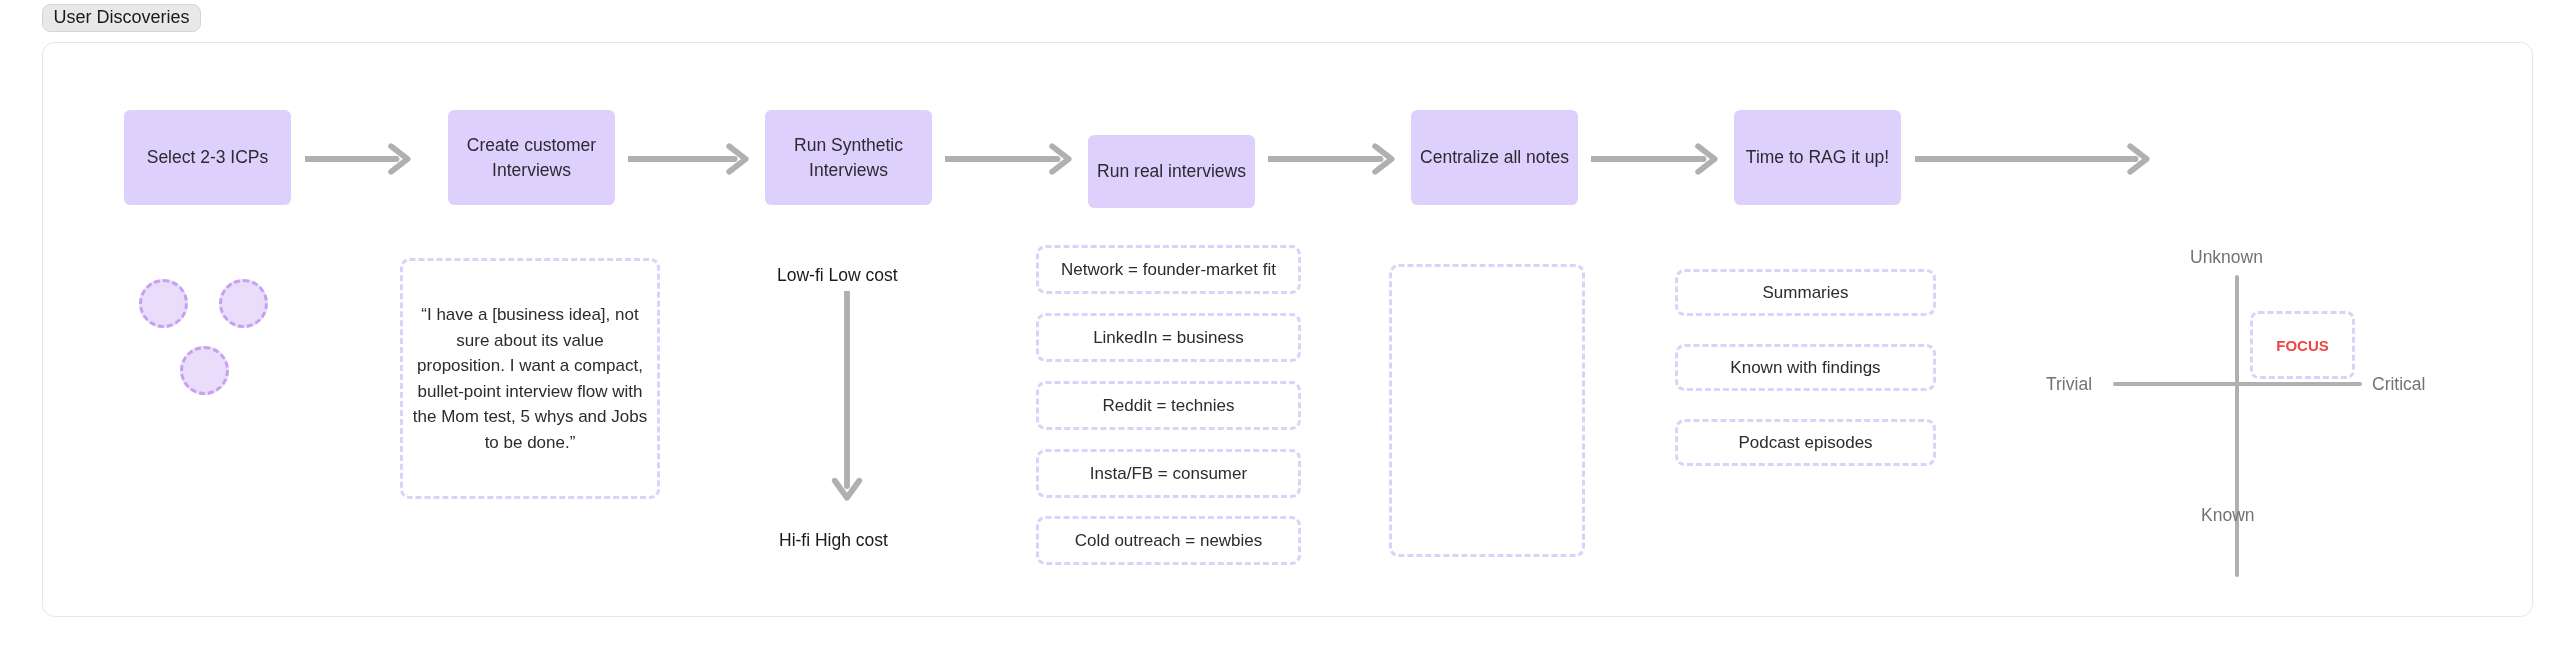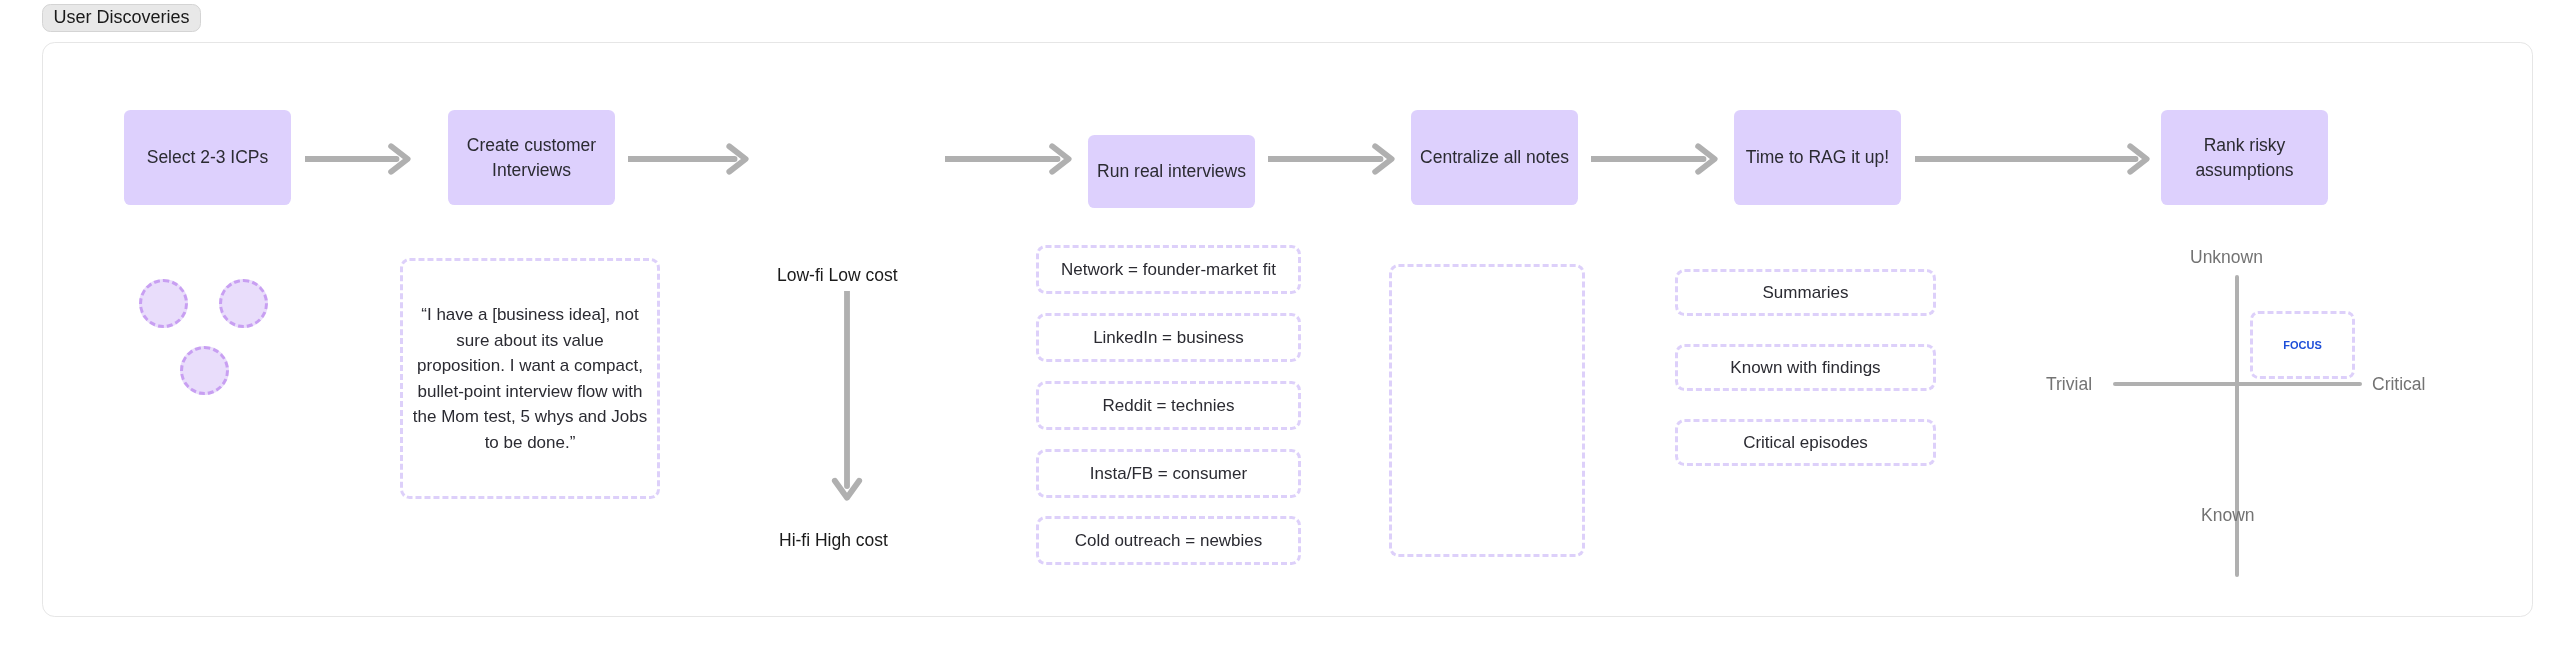--- a/index.html
+++ b/index.html
@@ -112,23 +112,23 @@
     color: #737373;
     white-space: nowrap;
   }
   #focus-box {
     position: absolute;
     border: 3.7px dashed #ddd0fa;
     border-radius: 8.5px;
     display: flex;
     align-items: center;
     justify-content: center;
-    font-size: 11px;
+    font-size: 15px;
     font-weight: bold;
-    color: #1d4ed8;
+    color: #ef4444;
   }
 </style>
 </head>
 <body>
 
 <div id="canvas">
 
   <div id="frame-title">User Discoveries</div>
 
   <div id="frame"></div>
@@ -140,20 +140,21 @@
     <polyline points="162,6 193,30 162,54" fill="none" stroke="#b0b0b0" stroke-width="11" stroke-linecap="round" stroke-linejoin="round"></polyline>
   </svg>
 
   <div class="flow-node" style="left:448px; top:110px; width:167px; height:95px;">Create customer Interviews</div>
 
   <svg class="flow-arrow" style="left:628px; top:143px; width:124px;" viewBox="0 0 235 60">
     <line x1="0" y1="30" x2="202" y2="30" stroke="#b0b0b0" stroke-width="11" stroke-linecap="round"></line>
     <polyline points="192,6 223,30 192,54" fill="none" stroke="#b0b0b0" stroke-width="11" stroke-linecap="round" stroke-linejoin="round"></polyline>
   </svg>
 
+  <div class="flow-node" style="left:765px; top:110px; width:167px; height:95px;">Run Synthetic Interviews</div>
 
   <svg class="flow-arrow" style="left:945px; top:143px; width:130px;" viewBox="0 0 245 60">
     <line x1="0" y1="30" x2="212" y2="30" stroke="#b0b0b0" stroke-width="11" stroke-linecap="round"></line>
     <polyline points="202,6 233,30 202,54" fill="none" stroke="#b0b0b0" stroke-width="11" stroke-linecap="round" stroke-linejoin="round"></polyline>
   </svg>
 
   <div class="flow-node" style="left:1088px; top:110px; width:167px; height:73px;margin-top:25px;">Run real interviews</div>
 
   <svg class="flow-arrow" style="left:1268px; top:143px; width:130px;" viewBox="0 0 245 60">
     <line x1="0" y1="30" x2="212" y2="30" stroke="#b0b0b0" stroke-width="11" stroke-linecap="round"></line>
@@ -167,21 +168,20 @@
     <polyline points="202,6 233,30 202,54" fill="none" stroke="#b0b0b0" stroke-width="11" stroke-linecap="round" stroke-linejoin="round"></polyline>
   </svg>
 
   <div class="flow-node" style="left:1734px; top:110px; width:167px; height:95px;">Time to RAG it up!</div>
 
   <svg class="flow-arrow" style="left:1915px; top:143px; width:238px;" viewBox="0 0 450 60">
     <line x1="0" y1="30" x2="417" y2="30" stroke="#b0b0b0" stroke-width="11" stroke-linecap="round"></line>
     <polyline points="407,6 438,30 407,54" fill="none" stroke="#b0b0b0" stroke-width="11" stroke-linecap="round" stroke-linejoin="round"></polyline>
   </svg>
 
-  <div class="flow-node" style="left:2161px; top:110px; width:167px; height:95px;">Rank risky assumptions</div>
 
   <div class="icp-circle" style="left:139px; top:279px; width:49px; height:49px;"></div>
   <div class="icp-circle" style="left:219px; top:279px; width:49px; height:49px;"></div>
   <div class="icp-circle" style="left:180px; top:346px; width:49px; height:49px;"></div>
 
   <div class="dashed-box" style="left:400px; top:258px; width:260px; height:241px;">“I have a [business idea], not sure about its value proposition. I want a compact, bullet-point interview flow with the Mom test, 5 whys and Jobs to be done.”</div>
 
   <div class="axis-label" style="left:777px; top:265px;">Low-fi Low cost</div>
 
   <svg style="position:absolute; left:831px; top:291px; width:32px; height:212px;" viewBox="0 0 60 400">
@@ -194,21 +194,21 @@
   <div class="dashed-box" style="left:1036px; top:245px; width:265px; height:49px;">Network = founder-market fit</div>
   <div class="dashed-box" style="left:1036px; top:313px; width:265px; height:49px;">LinkedIn = business</div>
   <div class="dashed-box" style="left:1036px; top:381px; width:265px; height:49px;">Reddit = technies</div>
   <div class="dashed-box" style="left:1036px; top:449px; width:265px; height:49px;">Insta/FB = consumer</div>
   <div class="dashed-box" style="left:1036px; top:516px; width:265px; height:49px;">Cold outreach = newbies</div>
 
   <div class="dashed-box" style="left:1389px; top:264px; width:196px; height:293px;"></div>
 
   <div class="dashed-box" style="left:1675px; top:269px; width:261px; height:47px;">Summaries</div>
   <div class="dashed-box" style="left:1675px; top:344px; width:261px; height:47px;">Known with findings</div>
-  <div class="dashed-box" style="left:1675px; top:419px; width:261px; height:47px;">Critical episodes</div>
+  <div class="dashed-box" style="left:1675px; top:419px; width:261px; height:47px;">Podcast episodes</div>
 
   <div class="quad-line" style="left:2235px; top:275px; width:4.2px; height:302px;"></div>
   <div class="quad-line" style="left:2113px; top:382px; width:249px; height:4.2px;"></div>
 
   <div class="quad-label" style="left:2190px; top:247px;">Unknown</div>
   <div class="quad-label" style="left:2201px; top:505px;">Known</div>
   <div class="quad-label" style="left:2046px; top:374px;">Trivial</div>
   <div class="quad-label" style="left:2372px; top:374px;">Critical</div>
 
   <div id="focus-box" style="left:2250px; top:311px; width:105px; height:68px;">FOCUS</div>

